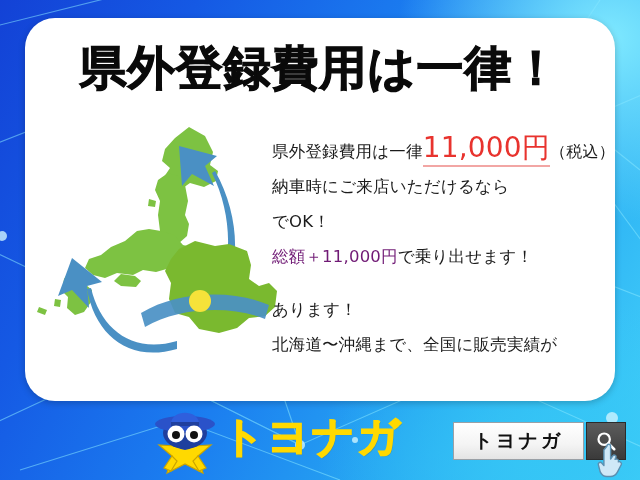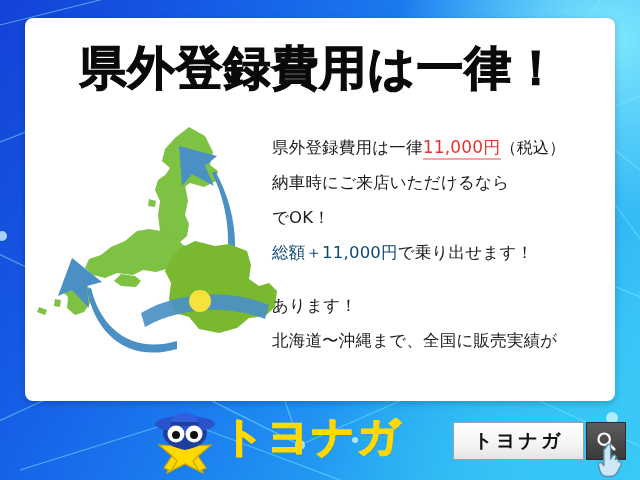--- a/index.html
+++ b/index.html
@@ -18,21 +18,21 @@
       radial-gradient(ellipse 70% 60% at 88% 95%, #35c6f5 0%, rgba(53,198,245,0) 55%),
       linear-gradient(118deg, #1342d6 0%, #1559e4 22%, #1b7ef0 48%, #27a8f2 72%, #44d3fa 100%);
   }
   .bg-net { position:absolute; inset:0; }
 
   
   .card {
     position:absolute;
     left:25px; top:18px; width:590px; height:383px;
     background:#ffffff;
-    border-radius:8px;
+    border-radius:30px;
     box-shadow:0 2px 7px rgba(0,0,0,.22);
     overflow:hidden;
   }
 
   .title {
     position:absolute; left:0; right:0; top:26px;
     text-align:center;
     font-family:"DejaVu Sans","Liberation Sans",sans-serif;
     font-size:47px;
     font-weight:bold;
@@ -55,24 +55,24 @@
     position:absolute;
     left:247px; top:112px; width:345px;
     font-family:"DejaVu Sans","Liberation Sans",sans-serif;
     font-size:16.5px;
     line-height:35px;
     color:#1b1b1b;
     letter-spacing:.2px;
   }
   .body-text p { white-space:nowrap; }
   .spacer { height:18px; }
-  .red { color:#0c4a6e; }
+  .red { color:#701a75; }
   .red-u {
     color:#e8332e;
-    font-size:17px;
+    font-size:28px;
     font-weight:500;
     border-bottom:2px solid #f2a6a4;
     padding-bottom:1px;
     margin-top:40px;
   }
   .tax { font-size:16px; color:#1b1b1b; }
 
   
   .bottom-bar {
     position:absolute;

